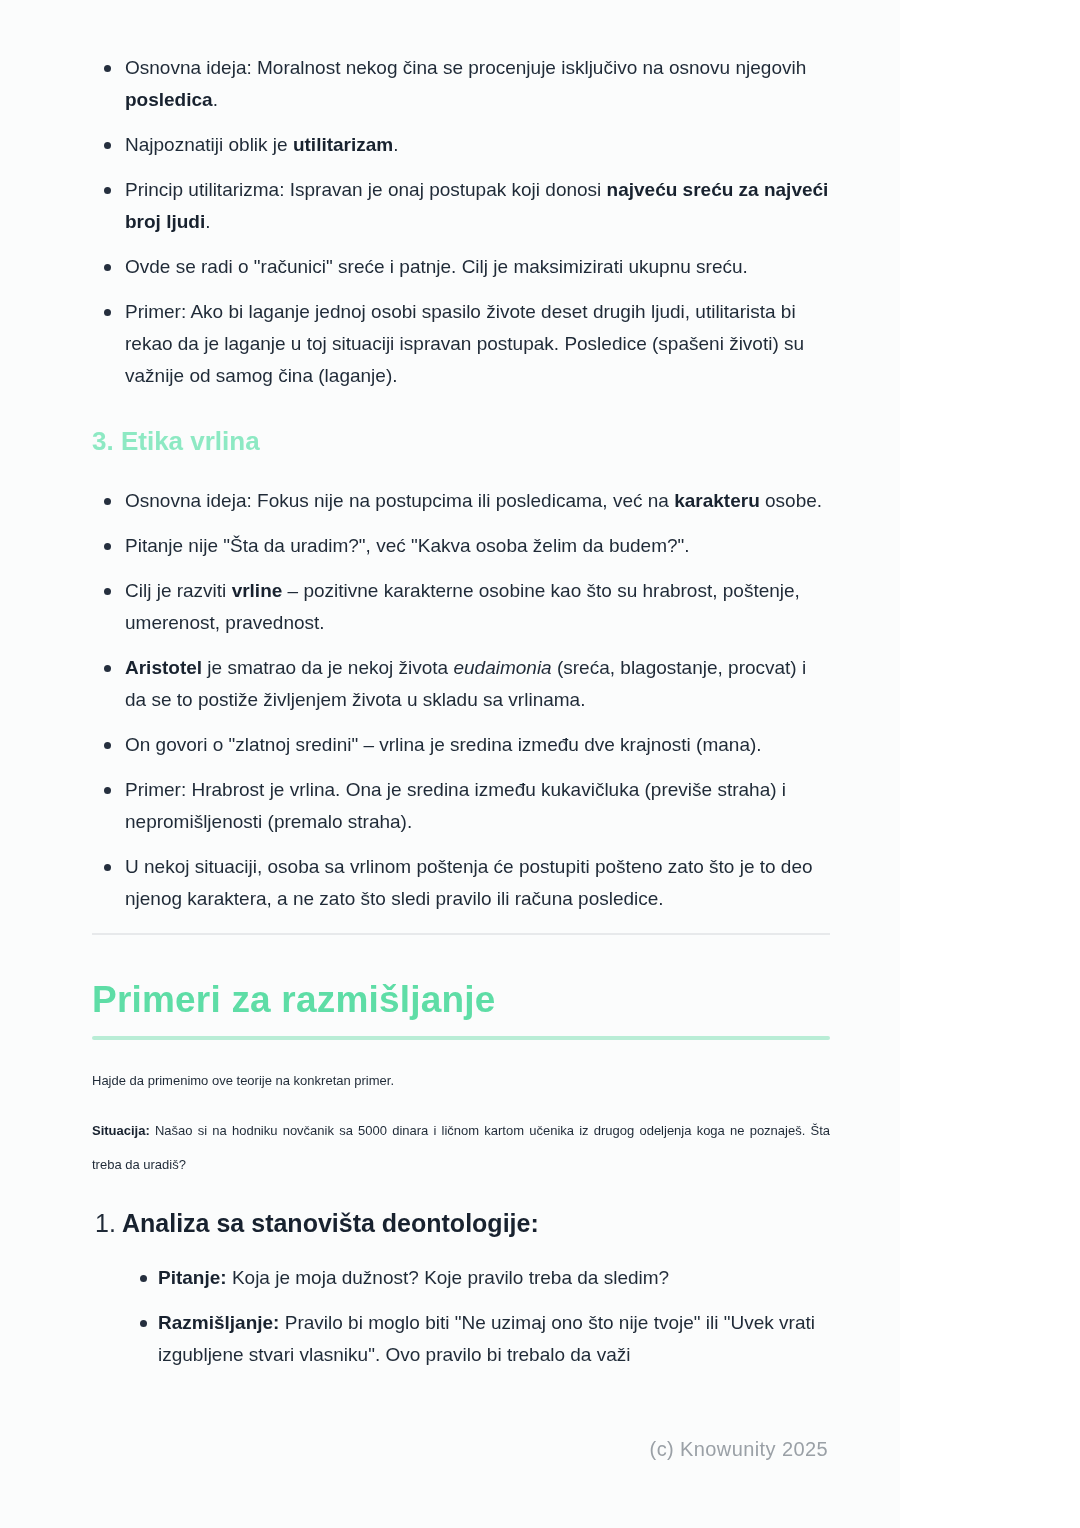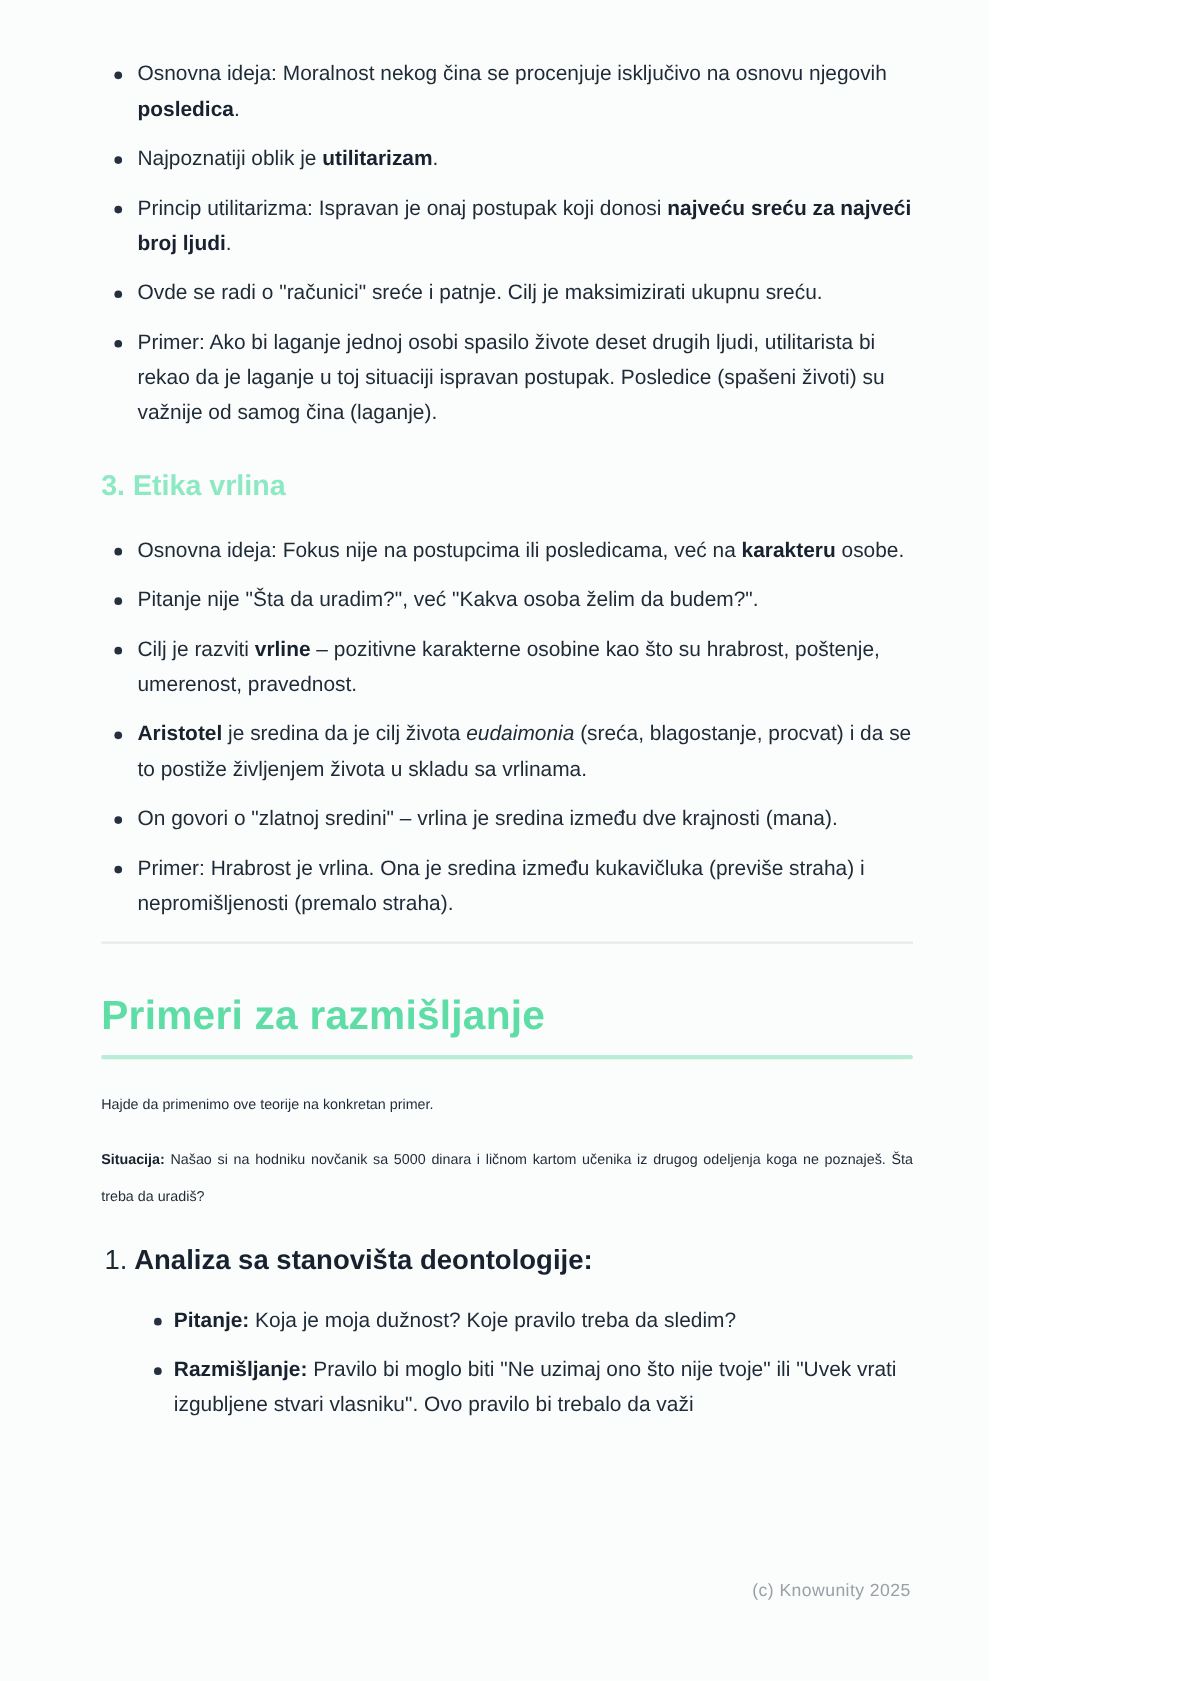--- a/index.html
+++ b/index.html
@@ -30,21 +30,21 @@
   p.para{margin:24px 0 0 0;font-size:13px;line-height:34px;}
   p.justify{text-align:justify;margin-top:16px;}
   .olitem{margin-top:25px;padding-left:3px;font-size:25px;line-height:32px;}
   .olnum{display:inline-block;min-width:27px;}
   ul.sub{margin-top:23px;}
   ul.sub li{padding-left:66px;}
   ul.sub .dot{left:48px;}
   b{font-weight:bold;color:#18222f;}
   .watermark{
     position:absolute;top:1438px;right:72px;z-index:3;
-    font-size:16px;color:#9aa0a6;letter-spacing:.4px;
+    font-size:20px;color:#9aa0a6;letter-spacing:.4px;
   }
 </style>
 </head>
 <body>
 
 <div class="page">
   <div class="strip"></div>
 
   <div class="content">
     <ul class="blist top">
@@ -54,23 +54,24 @@
         <li><span class="dot"></span><span class="txt"><span>Ovde se radi o "računici" sreće i patnje. Cilj je maksimizirati ukupnu sreću.</span></span></li>
         <li><span class="dot"></span><span class="txt"><span>Primer: Ako bi laganje jednoj osobi spasilo živote deset drugih ljudi, utilitarista bi rekao da je laganje u toj situaciji ispravan postupak. Posledice (spašeni životi) su važnije od samog čina (laganje).</span></span></li>
       </ul>
 
     <h2 class="h2">3. Etika vrlina</h2>
 
     <ul class="blist mid">
         <li><span class="dot"></span><span class="txt"><span>Osnovna ideja: Fokus nije na postupcima ili posledicama, već na </span><b>karakteru</b><span> osobe.</span></span></li>
         <li><span class="dot"></span><span class="txt"><span>Pitanje nije "Šta da uradim?", već "Kakva osoba želim da budem?".</span></span></li>
         <li><span class="dot"></span><span class="txt"><span>Cilj je razviti </span><b>vrline</b><span> – pozitivne karakterne osobine kao što su hrabrost, poštenje, umerenost, pravednost.</span></span></li>
-        <li><span class="dot"></span><span class="txt"><b>Aristotel</b><span> je sredina da je cilj života </span><i>eudaimonia</i><span> (sreća, blagostanje, procvat) i da se to postiže življenjem života u skladu sa vrlinama.</span></span></li>
+        <li><span class="dot"></span><span class="txt"><b>Aristotel</b><span> je smatrao da je nekoj života </span><i>eudaimonia</i><span> (sreća, blagostanje, procvat) i da se to postiže življenjem života u skladu sa vrlinama.</span></span></li>
         <li><span class="dot"></span><span class="txt"><span>On govori o "zlatnoj sredini" – vrlina je sredina između dve krajnosti (mana).</span></span></li>
         <li><span class="dot"></span><span class="txt"><span>Primer: Hrabrost je vrlina. Ona je sredina između kukavičluka (previše straha) i nepromišljenosti (premalo straha).</span></span></li>
+        <li><span class="dot"></span><span class="txt"><span>U nekoj situaciji, osoba sa vrlinom poštenja će postupiti pošteno zato što je to deo njenog karaktera, a ne zato što sledi pravilo ili računa posledice.</span></span></li>
       </ul>
 
     <hr class="divider">
 
     <h1 class="h1">Primeri za razmišljanje</h1>
     <div class="underline"></div>
 
     <p class="para">Hajde da primenimo ove teorije na konkretan primer.</p>
 
     <p class="para justify"><b>Situacija:</b><span> Našao si na hodniku novčanik sa 5000 dinara i ličnom kartom učenika iz drugog odeljenja koga ne poznaješ. Šta treba da uradiš?</span></p>

